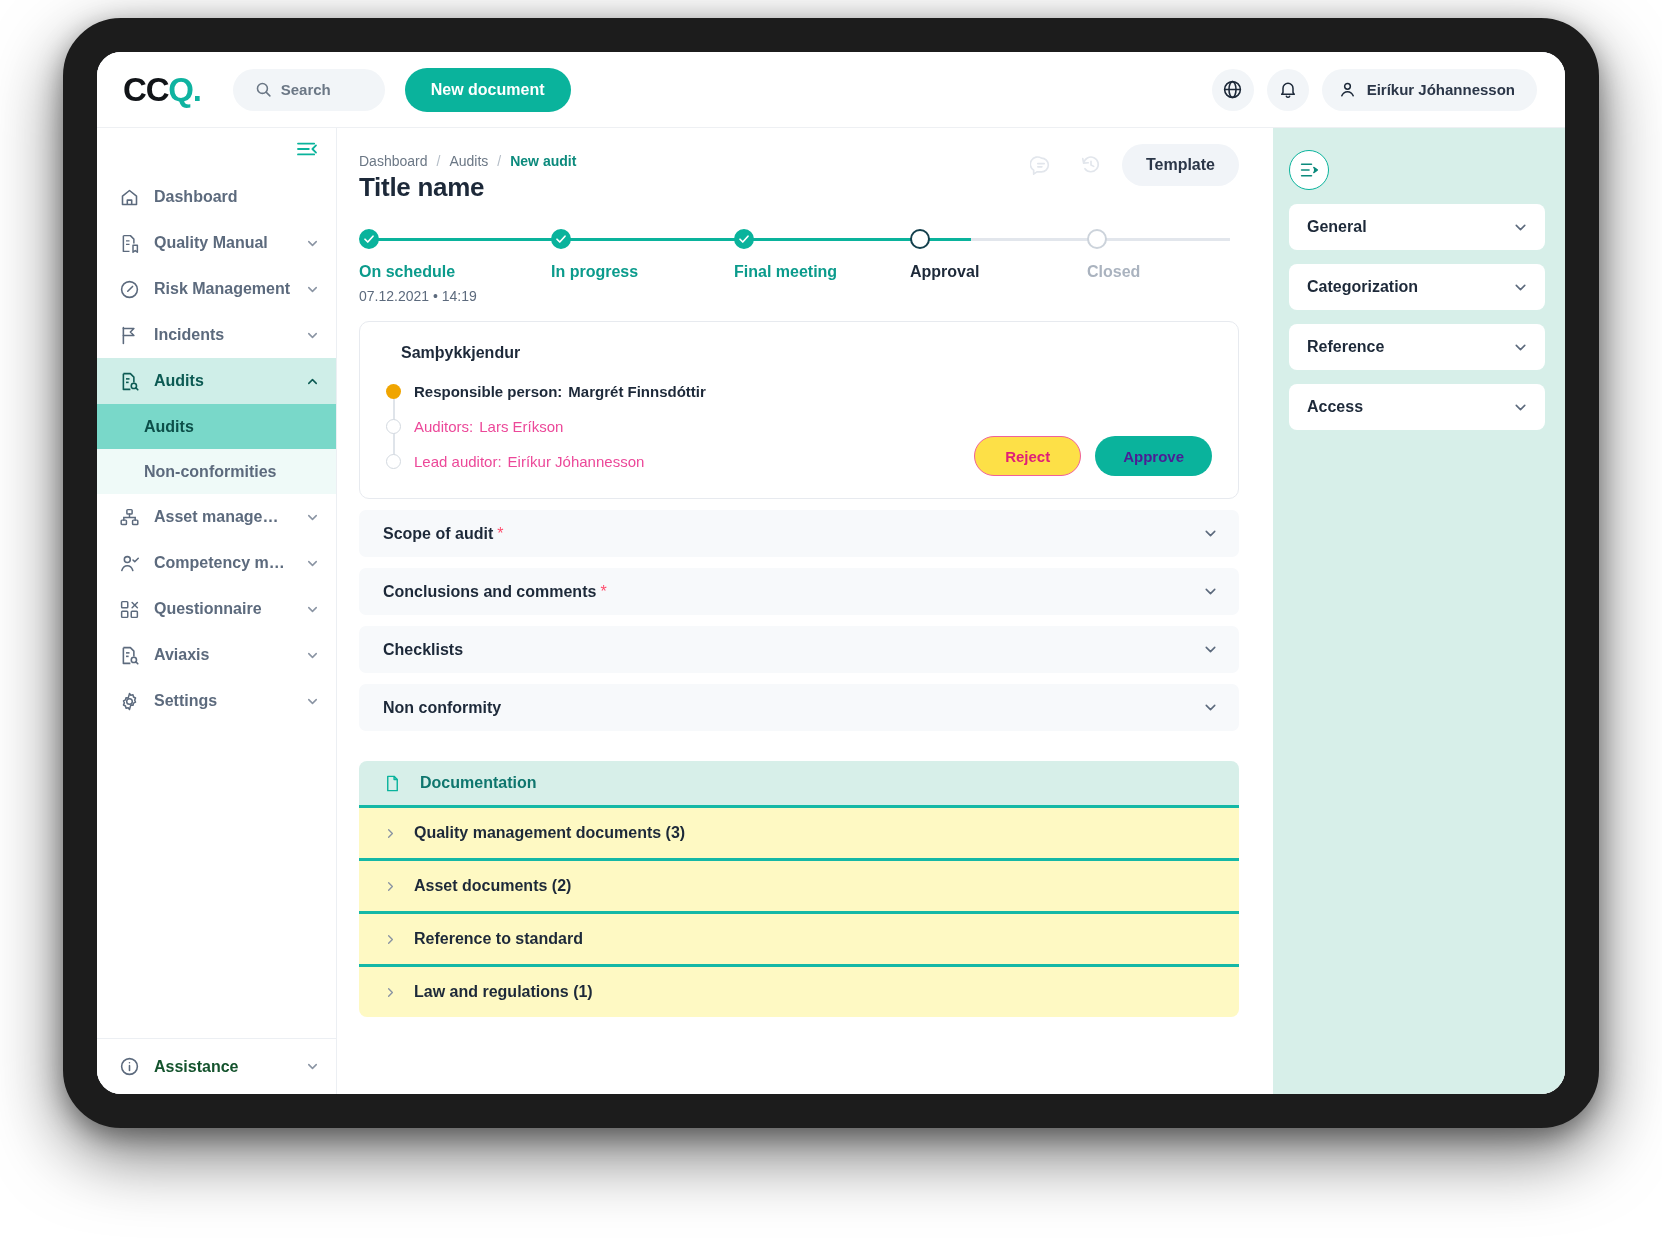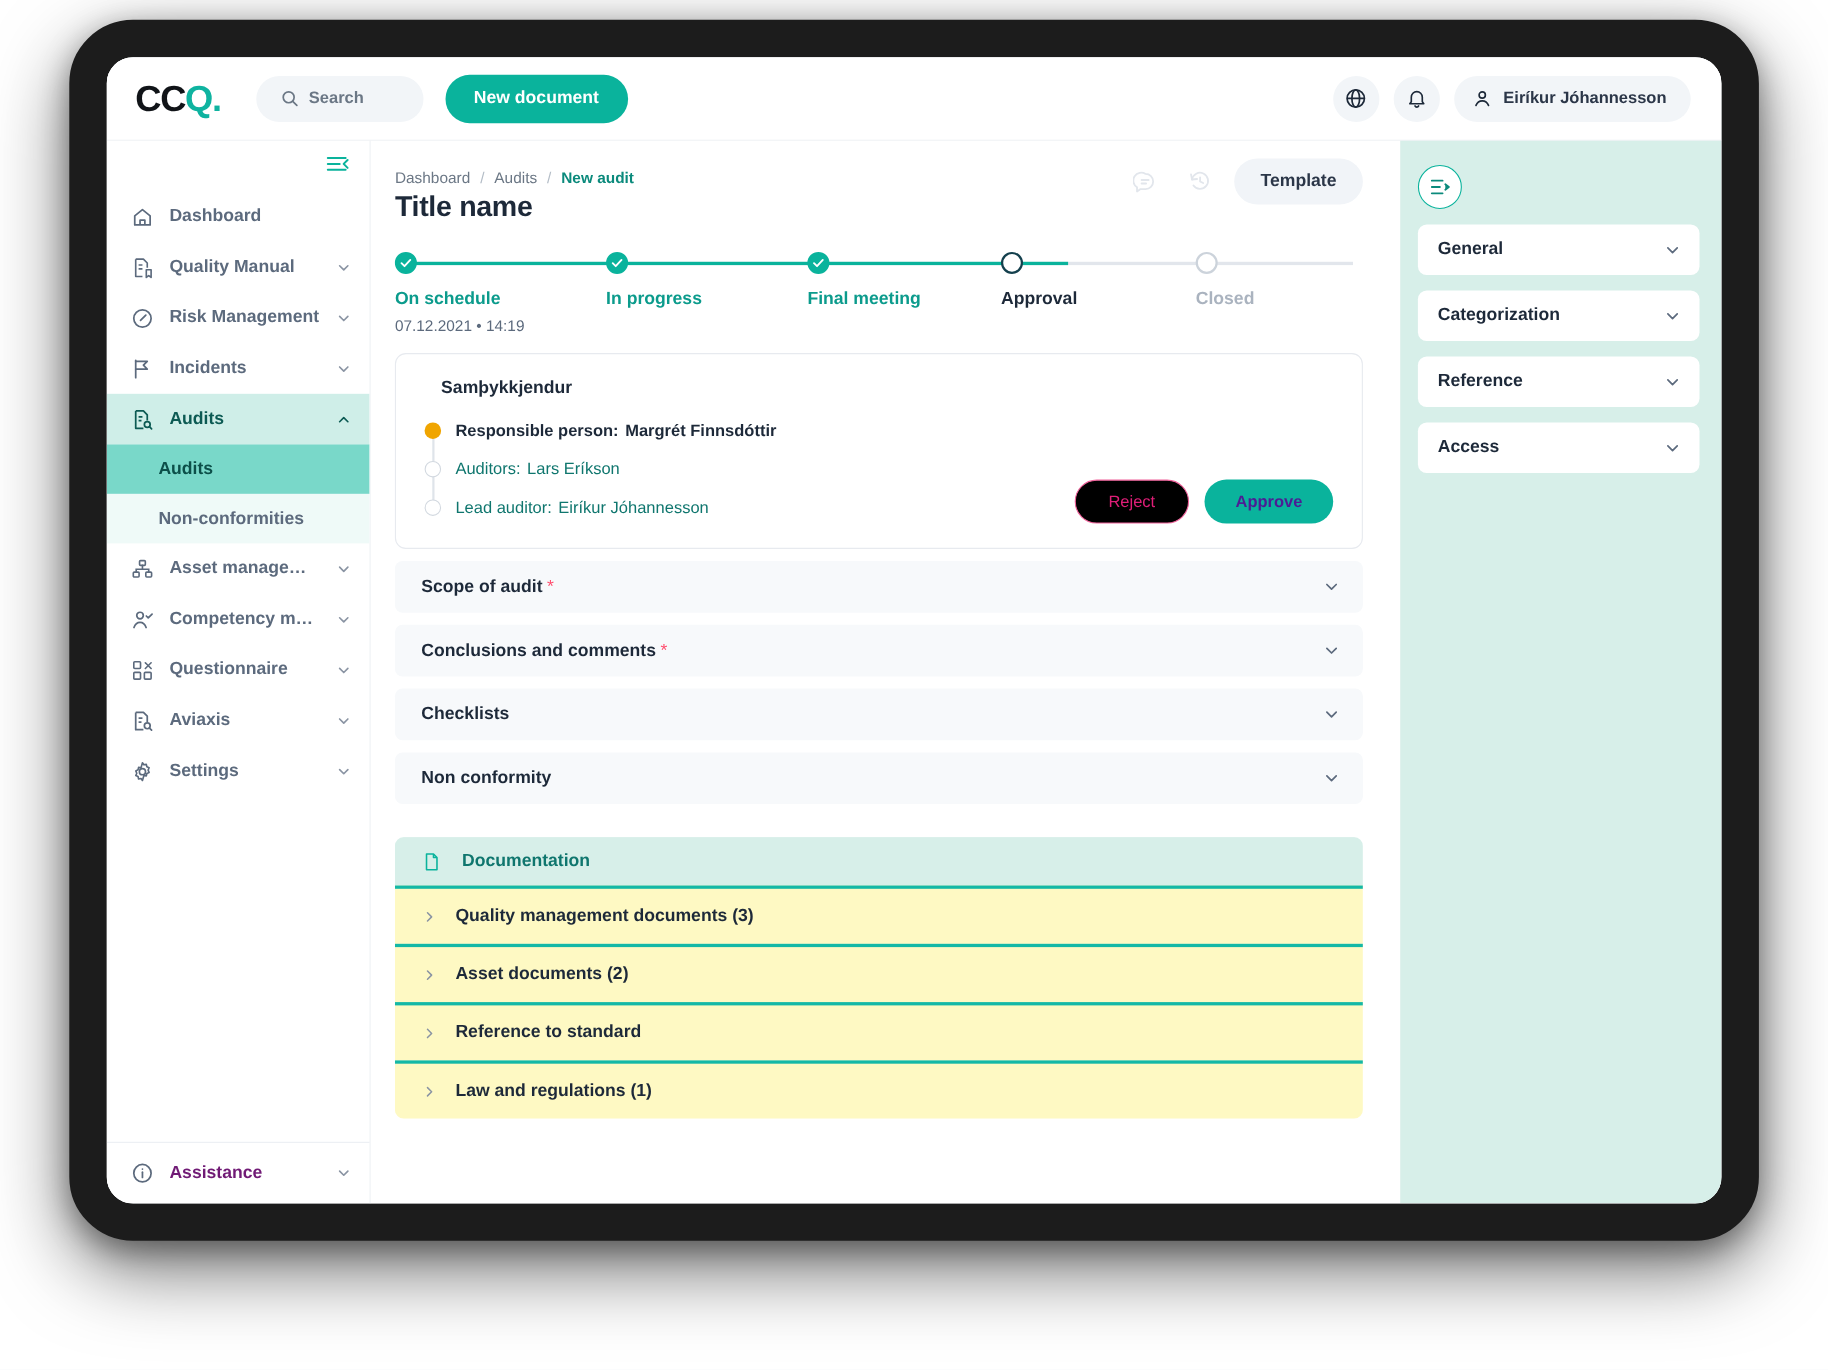--- a/index.html
+++ b/index.html
@@ -112,21 +112,21 @@
   }
   .sub-item .lbl { font-size: 16px; font-weight: 700; color: #5c6a7d; }
   .sub-item.selected { background: #79d8c9; }
   .sub-item.selected .lbl { color: #0c4f49; }
 
   .nav-footer {
     border-top: 1px solid #eceff3;
     height: 56px; display: flex; align-items: center;
     padding: 0 16px 0 22px; gap: 14px; cursor: pointer;
   }
-  .nav-footer .lbl { font-size: 16px; font-weight: 600; color: #701a75; }
+  .nav-footer .lbl { font-size: 16px; font-weight: 600; color: #14532d; }
   .nav-footer .chev { margin-left: auto; }
 
   
   #main {
     position: absolute;
     left: 240px; top: 76px; right: 292px; bottom: 0;
     background: #ffffff;
     overflow: hidden;
     padding: 22px 34px 0 22px;
   }
@@ -206,31 +206,31 @@
     background: #fff;
   }
   .bullet.filled { background: #f0a500; }
   .bullet.empty { border: 1.5px solid #d3d9e0; }
   .appr-line {
     position: absolute; left: 7px; top: 14px; bottom: 14px;
     width: 1.5px; background: #dfe4ea; z-index: 1;
   }
   .appr-strong { font-size: 15px; font-weight: 700; color: #1d2939; }
   .appr-strong .val { margin-left: 6px; }
-  .appr-norm { font-size: 15px; color: #0f766e; }
+  .appr-norm { font-size: 15px; color: #ec4899; }
   .appr-norm .val { margin-left: 6px; }
 
   .card-btns {
     position: absolute; right: 26px; bottom: 22px;
     display: flex; align-items: center; gap: 14px;
   }
   .btn-reject {
     height: 40px; padding: 0 30px; border-radius: 20px;
-    background: #000000; border: 1.6px solid #f0619a;
-    color: #e01e78; font-size: 15px; font-weight: 400;
+    background: #fde047; border: 1.6px solid #f0619a;
+    color: #e01e78; font-size: 15px; font-weight: 700;
     cursor: pointer; font-family: "Liberation Sans", sans-serif;
   }
   .btn-approve {
     height: 40px; padding: 0 28px; border-radius: 20px;
     background: #0ab39c; border: none;
     color: #4c1d95; font-size: 15px; font-weight: 700;
     cursor: pointer; font-family: "Liberation Sans", sans-serif;
   }
 
   

